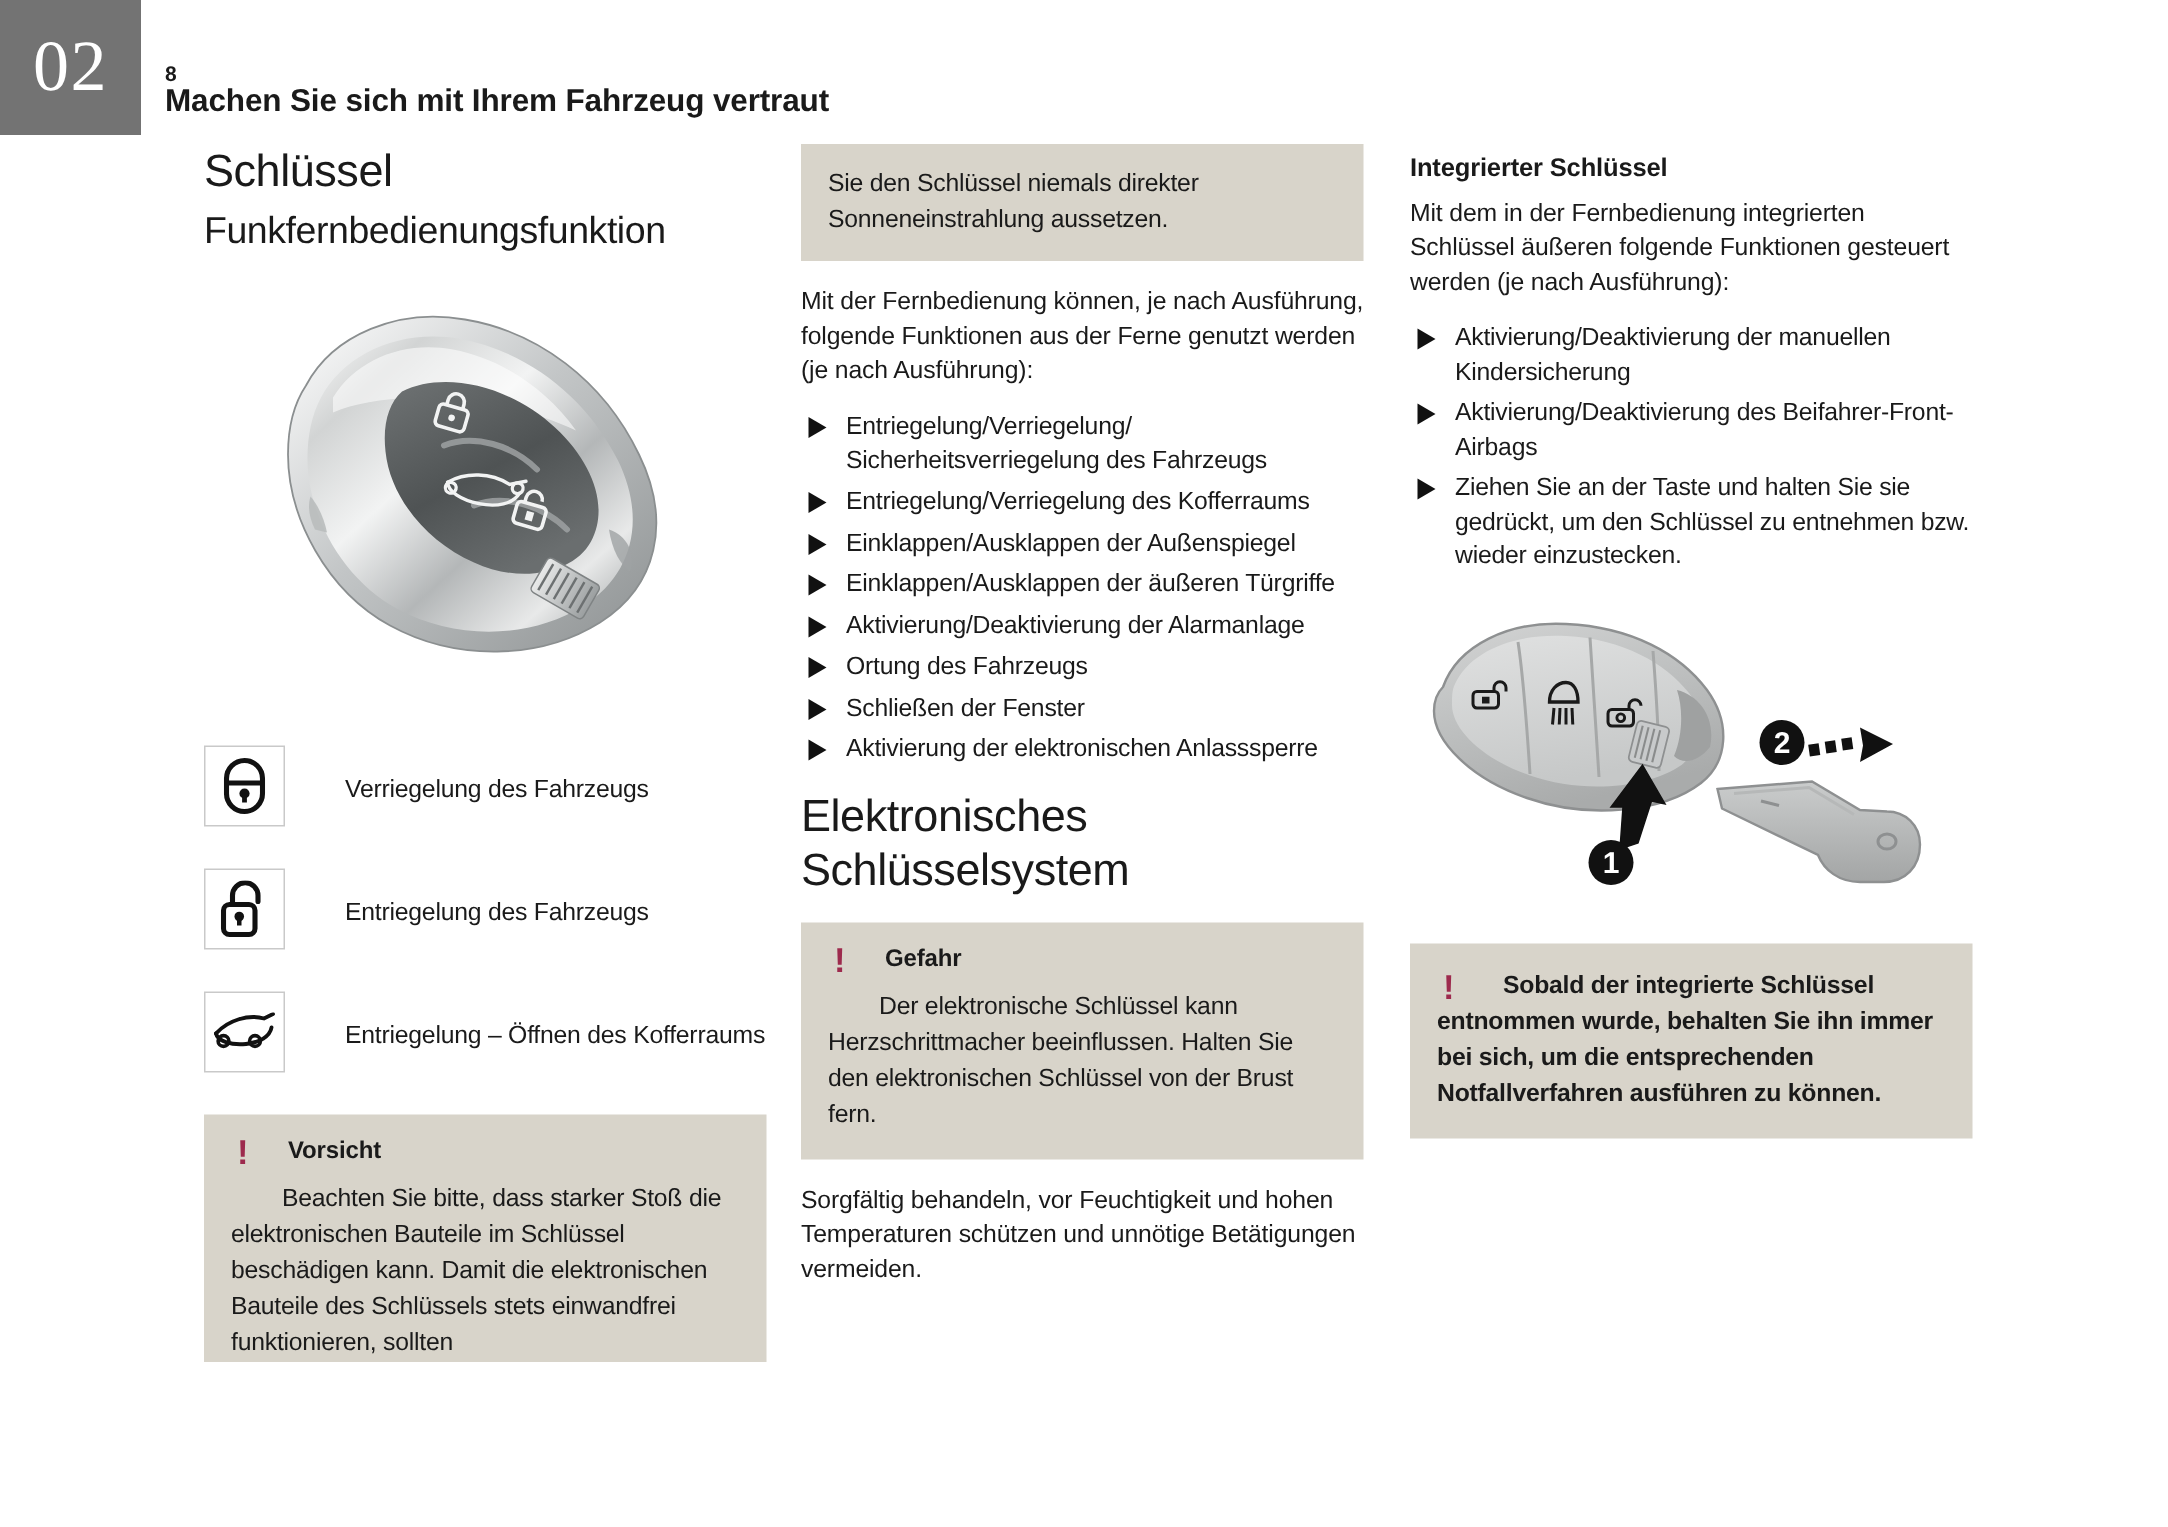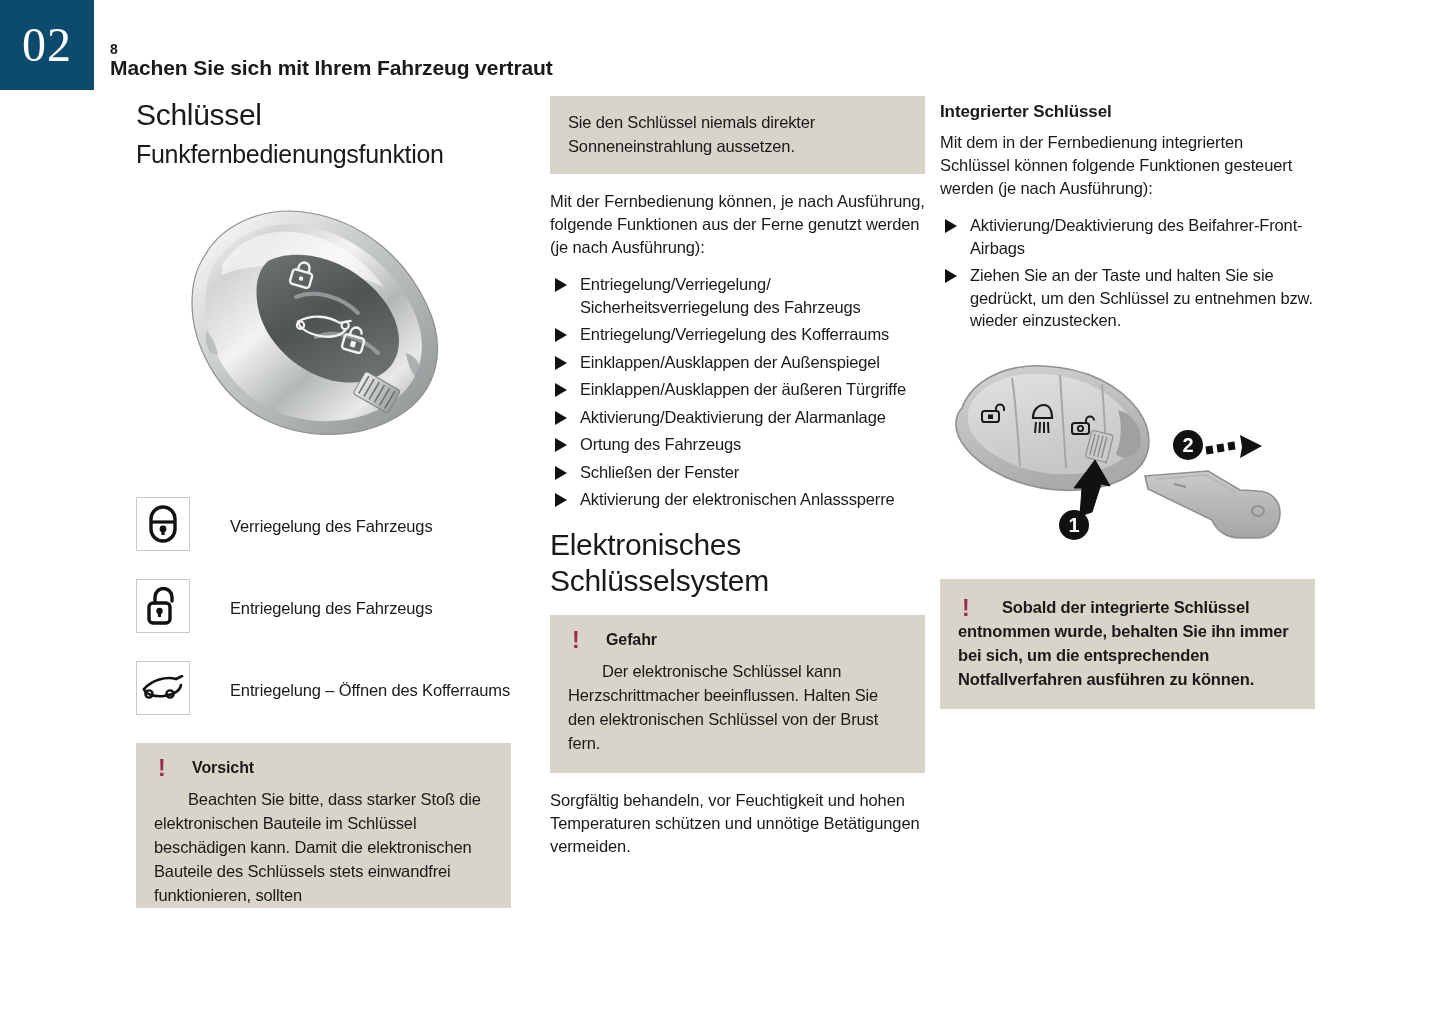--- a/index.html
+++ b/index.html
@@ -14,21 +14,21 @@
     font-family: "Liberation Sans", sans-serif;
     color: #1a1a1a;
     overflow: hidden;
   }
 
   
   #chapter-badge {
     position: absolute;
     left: 0; top: 0;
     width: 94px; height: 90px;
-    background: #0c4a6e;
+    background: #737373;
     color: #ffffff;
     font-family: "Liberation Serif", serif;
     font-size: 48px;
     line-height: 90px;
     text-align: center;
     letter-spacing: 1px;
   }
 
   
   #header {
@@ -44,21 +44,21 @@
   #header .chapter-title {
     font-size: 21px;
     font-weight: bold;
     line-height: 20px;
     letter-spacing: -.1px;
   }
 
   
   .col { position: absolute; top: 96px; }
   #col-left   { left: 136px;  width: 375px; }
-  #col-mid    { left: 534px;  width: 375px; margin-left: 16px; }
+  #col-mid    { left: 534px;  width: 375px; }
   #col-right  { left: 940px;  width: 375px; }
 
   
   h1.section-title {
     font-size: 30px;
     font-weight: normal;
     line-height: 38px;
     margin: 0 0 4px 0;
     letter-spacing: -.3px;
   }
@@ -349,23 +349,24 @@
   </div>
 
   <p class="body-text" style="margin-top:16px;">Sorgfältig behandeln, vor Feuchtigkeit und hohen Temperaturen schützen und unnötige Betätigungen vermeiden.</p>
 
 </div>
 
 <div class="col" id="col-right">
 
   <h3 class="minor-title" style="margin-top:4px;">Integrierter Schlüssel</h3>
 
-  <p class="body-text">Mit dem in der Fernbedienung integrierten Schlüssel können folgende Funktionen gesteuert werden (je nach Ausführung):</p>
+  <p class="body-text">Mit dem in der Fernbedienung integrierten Schlüssel äußeren folgende Funktionen gesteuert werden (je nach Ausführung):</p>
 
   <ul class="arrow-list">
+    <li><span class="bullet-arrow"></span><span>Aktivierung/Deaktivierung der manuellen Kindersicherung</span></li>
     <li><span class="bullet-arrow"></span><span>Aktivierung/Deaktivierung des Beifahrer-Front-Airbags</span></li>
     <li><span class="bullet-arrow"></span><span>Ziehen Sie an der Taste und halten Sie sie gedrückt, um den Schlüssel zu entnehmen bzw. wieder einzustecken.</span></li>
   </ul>
 
   <div class="figure" style="margin-top:14px;">
     <svg width="370" height="215" viewBox="0 0 370 215">
       <defs>
         <linearGradient id="gBody" x1="0" y1="0" x2="0.4" y2="1">
           <stop offset="0%" stop-color="#d3d4d4"></stop>
           <stop offset="45%" stop-color="#c0c2c2"></stop>

